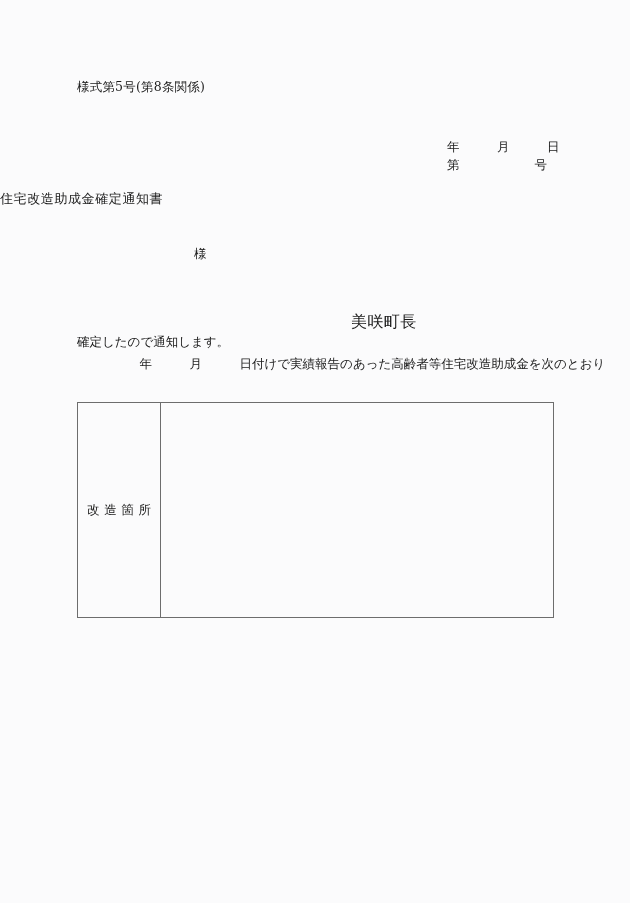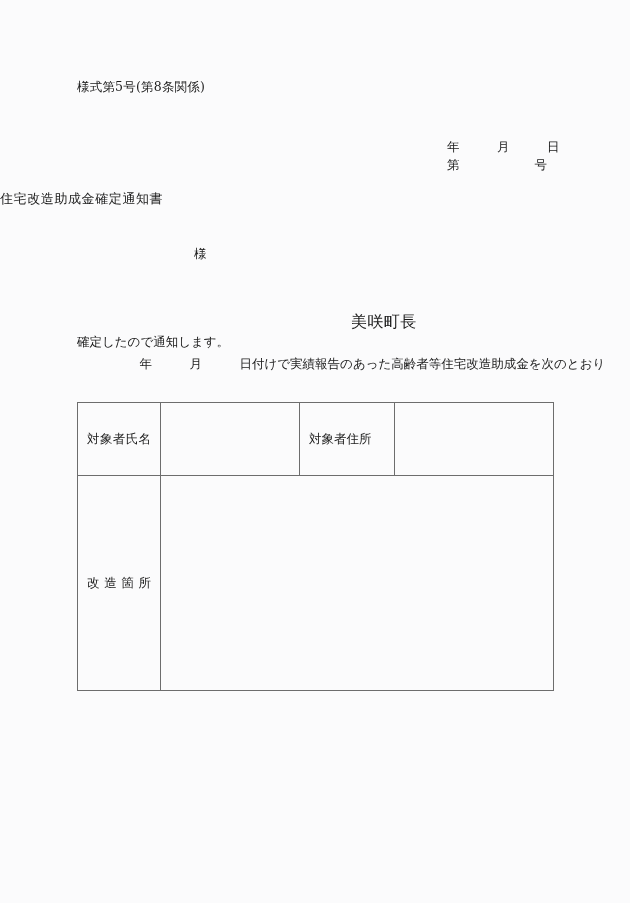--- a/index.html
+++ b/index.html
@@ -172,26 +172,20 @@
 
   <table class="form-table">
     <colgroup>
       <col style="width:83px">
       <col style="width:139px">
       <col style="width:95px">
       <col style="width:159px">
     </colgroup>
     <tbody>
 
-      <tr class="r2">
-        <td class="lbl-spread">対象者氏名</td>
-        <td></td>
-        <td class="lbl" style="width:73px">対象者住所</td>
-        <td></td>
-      </tr>
 
       <tr class="r3">
         <td class="lbl-spread">改造箇所</td>
         <td colspan="3"></td>
       </tr>
 
     </tbody>
   </table>
 
 </div>

